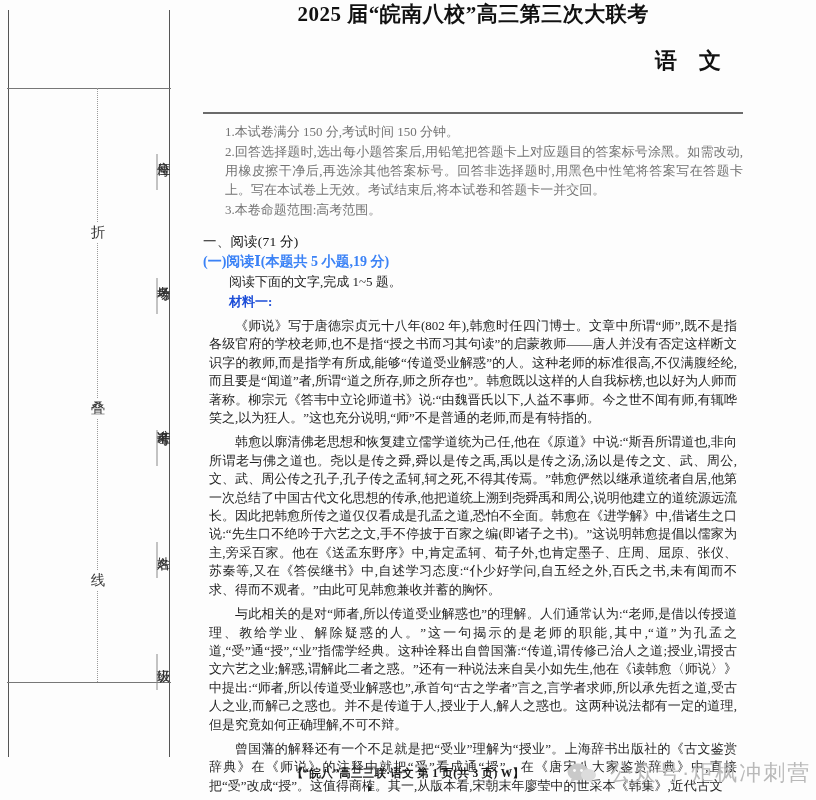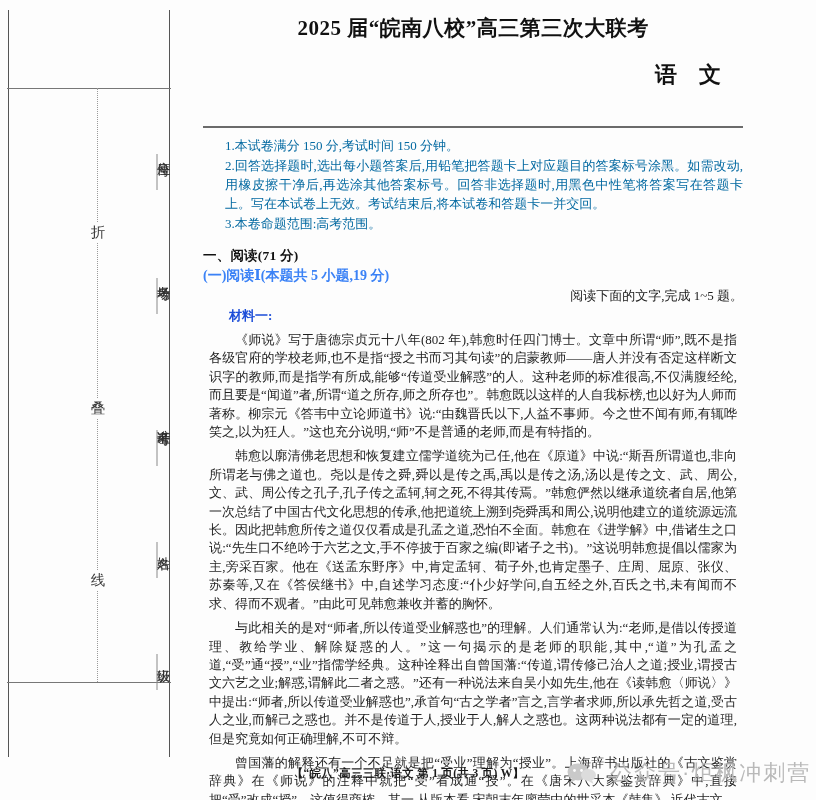--- a/index.html
+++ b/index.html
@@ -105,21 +105,21 @@
   #content {
     position: absolute;
     left: 203px;
     top: 0;
     width: 540px;
     height: 800px;
   }
 
   #exam-title {
     margin: 0;
-    padding-top: 14px;
+    padding-top: 0;
     text-align: center;
     font-size: 21px;
     font-weight: bold;
     letter-spacing: 0.5px;
     color: #111;
     font-family: "Liberation Serif", "DejaVu Serif", serif;
   }
   #subject-title {
     margin: 0;
     padding-top: 18px;
@@ -145,43 +145,42 @@
     margin: 0 0 3px 0;
     letter-spacing: 0.4px;
   }
   .notice-item {
     font-size: 13px;
     line-height: 19px;
     margin: 0 0 1px 0;
     padding-left: 22px;
     text-indent: 0;
     text-align: justify;
-    color: #0369a1;
+    color: #737373;
   }
 
   
   .sec-head {
     font-size: 13.5px;
-    font-weight: bold;
+    font-weight: normal;
     margin: 14px 0 0 0;
     color: #111;
     letter-spacing: 0.2px;
   }
   .sec-head-2 {
     font-size: 14px;
     font-weight: bold;
     margin: 2px 0 0 0;
     color: #3b82f6;
   }
   .sub-line {
     font-size: 13px;
     margin: 2px 0 0 0;
     padding-left: 26px;
     color: #1a1a1a;
-    text-align: right;
   }
   .material-label {
     font-size: 13px;
     font-weight: bold;
     margin: 2px 0 2px 0;
     padding-left: 26px;
     color: #1d4ed8;
   }
 
   

